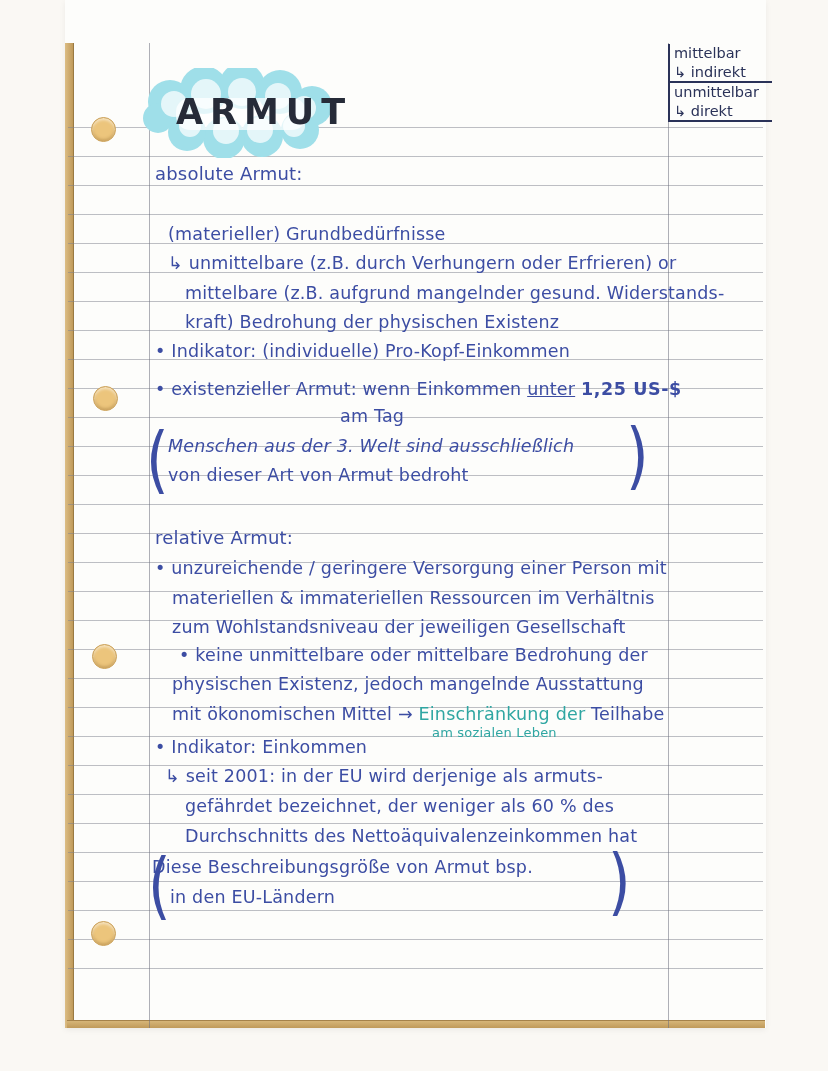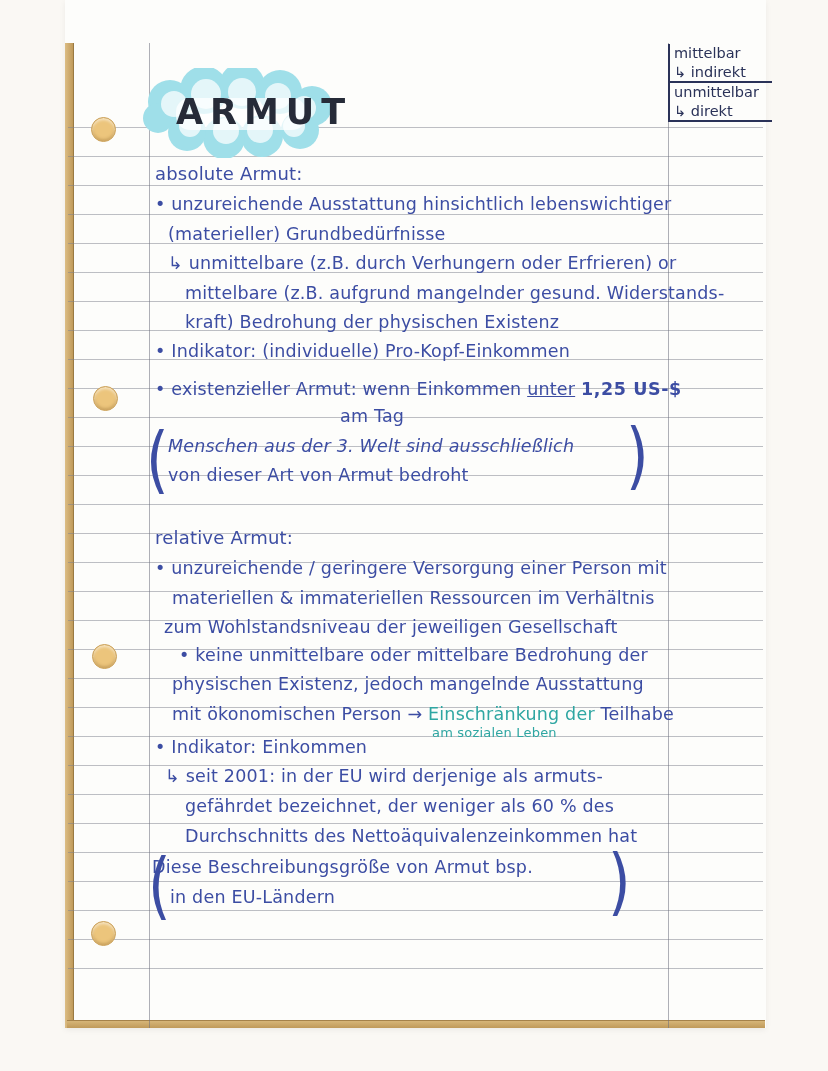--- a/index.html
+++ b/index.html
@@ -126,40 +126,39 @@
   <div class="title">ARMUT</div>
 
   <div class="margin-note">
     <div class="row">mittelbar</div>
     <div class="row underlined">↳ indirekt</div>
     <div class="row">unmittelbar</div>
     <div class="row underlined">↳ direkt</div>
   </div>
 
   <div class="hw heading" style="left:155px;top:164px;">absolute Armut:</div>
-  <div class="hw" style="left:155px;top:194px;">• unzureichende Ausstattung hinsichtlich lebenswichtiger</div>
   <div class="hw" style="left:168px;top:224px;">(materieller) Grundbedürfnisse</div>
   <div class="hw" style="left:168px;top:253px;">↳ unmittelbare (z.B. durch Verhungern oder Erfrieren) or</div>
   <div class="hw" style="left:185px;top:283px;">mittelbare (z.B. aufgrund mangelnder gesund. Widerstands-</div>
   <div class="hw" style="left:185px;top:312px;">kraft) Bedrohung der physischen Existenz</div>
   <div class="hw" style="left:155px;top:341px;">• Indikator: (individuelle) Pro-Kopf-Einkommen</div>
   <div class="hw" style="left:155px;top:379px;"><span>• existenzieller Armut: wenn Einkommen </span><span class="u">unter</span><span> </span><span class="b">1,25 US-$</span></div>
   <div class="hw" style="left:340px;top:406px;">am Tag</div>
   <div class="paren" style="left:146px;top:424px;">(</div>
   <div class="hw" style="left:168px;top:436px;font-style:italic;">Menschen aus der 3. Welt sind ausschließlich</div>
   <div class="hw" style="left:168px;top:465px;">von dieser Art von Armut bedroht</div>
   <div class="paren" style="left:626px;top:420px;">)</div>
 
   <div class="hw heading" style="left:155px;top:528px;">relative Armut:</div>
   <div class="hw" style="left:155px;top:558px;">• unzureichende / geringere Versorgung einer Person mit</div>
   <div class="hw" style="left:172px;top:588px;">materiellen &amp; immateriellen Ressourcen im Verhältnis</div>
-  <div class="hw" style="left:164px;top:617px;">zum Wohlstandsniveau der jeweiligen Gesellschaft</div>
+  <div class="hw" style="left:172px;top:617px;">zum Wohlstandsniveau der jeweiligen Gesellschaft</div>
   <div class="hw" style="left:155px;top:645px;margin-left:24px;">• keine unmittelbare oder mittelbare Bedrohung der</div>
   <div class="hw" style="left:172px;top:674px;">physischen Existenz, jedoch mangelnde Ausstattung</div>
-  <div class="hw" style="left:172px;top:704px;"><span>mit ökonomischen Person → </span><span class="teal">Einschränkung der</span><span> Teilhabe</span></div>
+  <div class="hw" style="left:172px;top:704px;"><span>mit ökonomischen Mittel → </span><span class="teal">Einschränkung der</span><span> Teilhabe</span></div>
   <div class="hw small" style="left:432px;top:726px;">am sozialen Leben</div>
   <div class="hw" style="left:155px;top:737px;">• Indikator: Einkommen</div>
   <div class="hw" style="left:165px;top:766px;">↳ seit 2001: in der EU wird derjenige als armuts-</div>
   <div class="hw" style="left:185px;top:796px;">gefährdet bezeichnet, der weniger als 60 % des</div>
   <div class="hw" style="left:185px;top:826px;">Durchschnitts des Nettoäquivalenzeinkommen hat</div>
   <div class="paren" style="left:148px;top:850px;">(</div>
   <div class="hw" style="left:152px;top:857px;">Diese Beschreibungsgröße von Armut bsp.</div>
   <div class="hw" style="left:170px;top:887px;">in den EU-Ländern</div>
   <div class="paren" style="left:608px;top:846px;">)</div>
 

